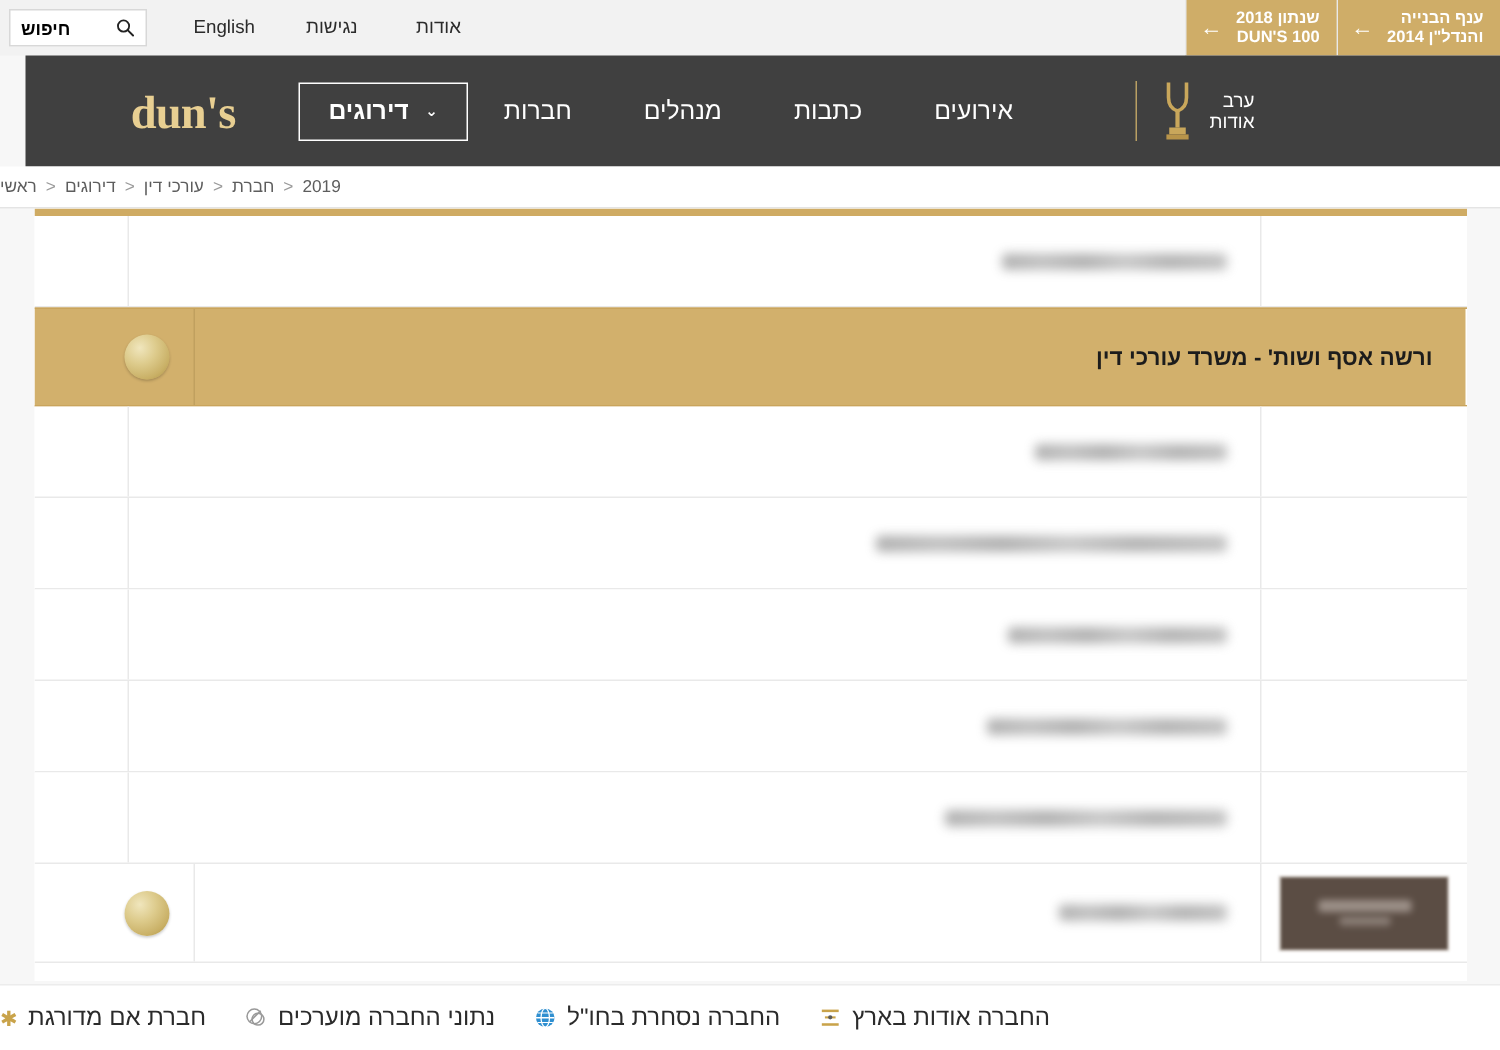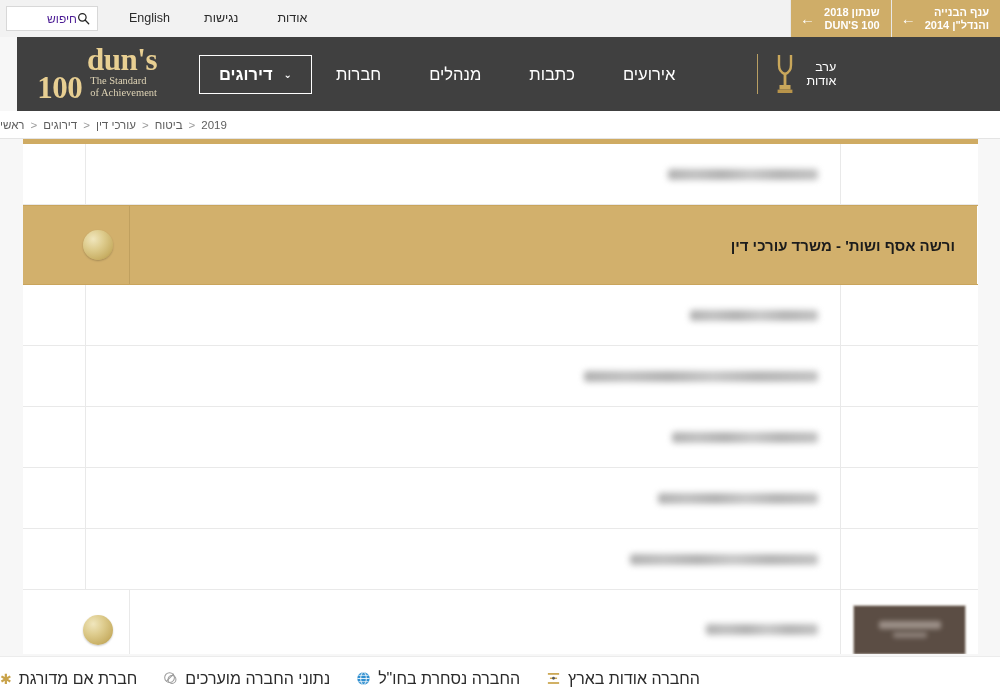--- a/index.html
+++ b/index.html
@@ -26,21 +26,21 @@
   .topnav-item {
     font-size: 12.5px; color: #2b2b2b; padding: 0 17px; line-height: 37px;
     white-space: nowrap; cursor: pointer;
   }
   .topnav-item:first-child { padding-left: 22px; }
   .search-box {
     display: flex; flex-direction: row-reverse; align-items: center;
     background: #ffffff; border: 1px solid #d8d8d8;
     height: 25px; width: 92px; margin: 0 14px 0 6px; padding: 0 7px;
   }
-  .search-box .ph { font-size: 12px; color: #4c1d95; flex: 1; text-align: right; }
+  .search-box .ph { font-size: 12px; color: #000000; flex: 1; text-align: left; font-weight: bold; }
   .search-box svg { width: 13px; height: 13px; flex: 0 0 auto; }
 
   .tabs { display: flex; flex-direction: row; height: 37px; }
   .tab {
     background: #cfad68; color: #ffffff;
     display: flex; flex-direction: row; align-items: center; gap: 9px;
     padding: 0 11px 0 9px; height: 37px; cursor: pointer;
     border-left: 1px solid #e8e8e8;
   }
   .tab-text { font-size: 11px; line-height: 12.5px; text-align: right; white-space: pre-line; font-weight: 600; }
@@ -90,21 +90,21 @@
   
   .tablewrap {
     position: absolute; top: 139px; right: 22px; width: 955px; height: 515px;
     background: #ffffff; overflow: hidden;
   }
   .topedge { height: 5px; background: #cfab63; width: 100%; }
   .row {
     display: flex; flex-direction: row-reverse; align-items: stretch;
     height: 61px; border-bottom: 1px solid #e9e9e9; background: #ffffff;
   }
-  .row.tall { height: 80px; padding-left: 44px; }
+  .row.tall { height: 66px; padding-left: 44px; }
   .row.first { border-top: none; }
   .cell-badge { width: 62px; flex: 0 0 62px; display: flex; align-items: center; justify-content: center; }
   .cell-name {
     flex: 1 1 auto; display: flex; align-items: center; justify-content: flex-start;
     padding-right: 22px; border-right: 1px solid #e9e9e9; border-left: 1px solid #e9e9e9;
   }
   .cell-logo { width: 137px; flex: 0 0 137px; display: flex; align-items: center; justify-content: center; }
 
   .row.highlight { background: #d2b06c; border-bottom: 1px solid #c9a45c; border-top: 1px solid #c9a45c; }
   .row.highlight .cell-name { border-right-color: #ffffff; border-left-color: #bb9murky; border-left-color: #c0a05f; }
@@ -181,27 +181,20 @@
 DUN'S 100</span>
         <span class="tab-arrow">←</span>
       </div>
     </div>
   </div>
 
   <div class="mainnav">
 
     <div class="logo">
       <span class="logo-top">dun's</span>
-      <span class="logo-row">
-        <span class="logo-100">100</span>
-        <span class="logo-tag">
-          <span>The Standard</span><br>
-          <span>of Achievement</span>
-        </span>
-      </span>
     </div>
 
     <div class="navlinks">
       <div class="navlink boxed">
         <span>דירוגים</span>
         <span class="chev">⌄</span>
       </div>
       <span class="navlink">חברות</span>
       <span class="navlink">מנהלים</span>
       <span class="navlink">כתבות</span>
@@ -221,21 +214,21 @@
     </div>
   </div>
 
   <div class="crumbbar">
     <span class="crumb">ראשי</span>
     <span class="crumb-sep">&lt;</span>
     <span class="crumb">דירוגים</span>
     <span class="crumb-sep">&lt;</span>
     <span class="crumb">עורכי דין</span>
     <span class="crumb-sep">&lt;</span>
-    <span class="crumb">ביטוח</span>
+    <span class="crumb">חברת</span>
     <span class="crumb-sep">&lt;</span>
     <span class="crumb">2019</span>
   </div>
 
   <div class="tablewrap">
     <div class="topedge"></div>
 
     <div class="row first">
       <div class="cell-badge"></div>
       <div class="cell-name">

